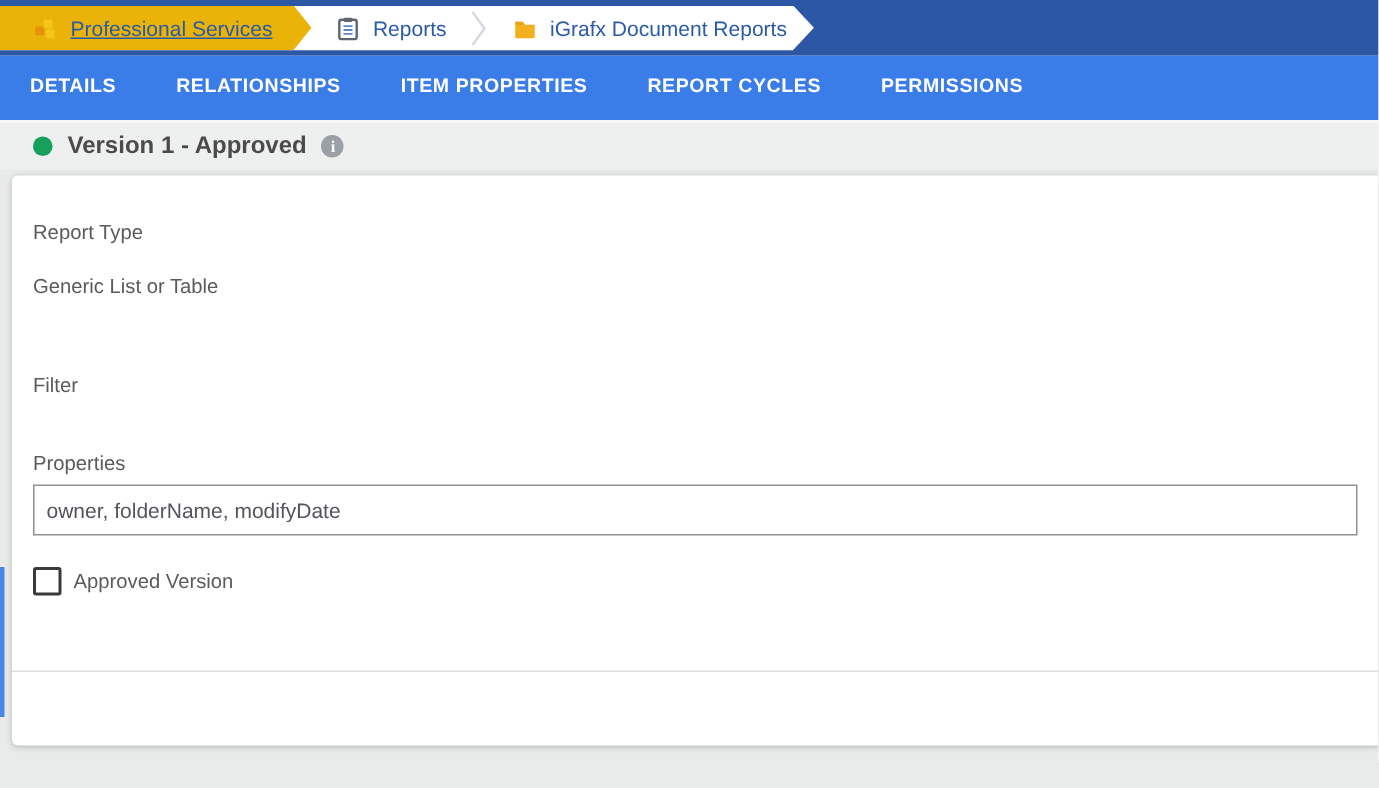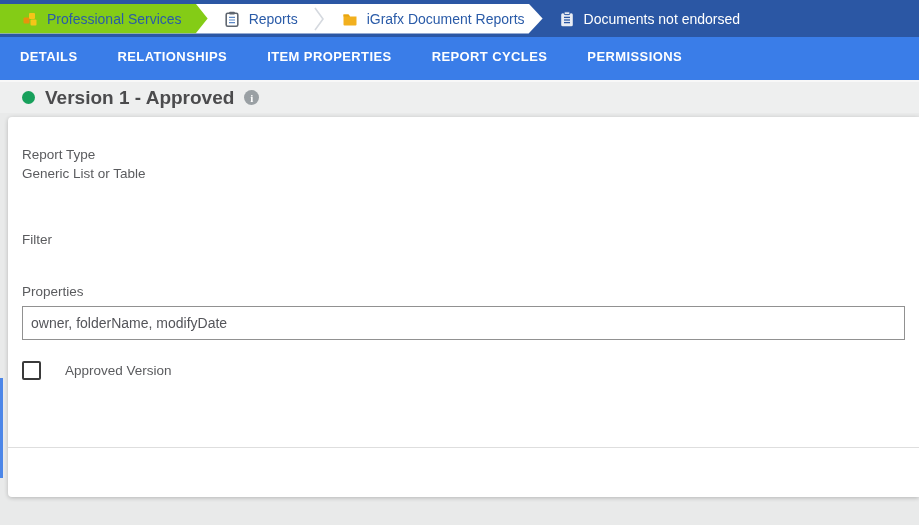--- a/index.html
+++ b/index.html
@@ -18,22 +18,23 @@
   .crumb-band{
     height:30px;margin-top:0;background:#ffffff;display:flex;align-items:center;
     padding-right:4px;
     clip-path:polygon(0 0,calc(100% - 14px) 0,100% 50%,calc(100% - 14px) 100%,0 100%);
   }
   .crumb{
     display:flex;align-items:center;gap:9px;height:30px;padding:0 14px 0 16px;
     color:#2a5ba8;font-size:14px;text-decoration:none;cursor:pointer;white-space:nowrap;
   }
   .crumb.first{
-    background:#84cc16;padding:0 26px 0 22px;
+    background:#eab308;padding:0 26px 0 22px;
     clip-path:polygon(0 0,calc(100% - 12px) 0,100% 50%,calc(100% - 12px) 100%,0 100%);
+    text-decoration:underline;
   }
   .crumb-sep{display:flex;align-items:center;margin:0 2px;}
   .crumb-current{
     display:flex;align-items:center;gap:9px;margin-left:16px;
     color:#ffffff;font-size:14px;white-space:nowrap;
   }
   .icon16{width:16px;height:16px;display:block;}
 
   
   .tab-bar{
@@ -45,44 +46,44 @@
     border-bottom:5px solid transparent;box-sizing:border-box;
   }
   .tab.active{border-bottom-color:#343e94;}
 
   
   .version-bar{
     height:31px;background:#eeefef;border-top:2px solid #f8f8f8;
     display:flex;align-items:center;padding-left:22px;gap:10px;
   }
   .status-dot{width:13px;height:13px;border-radius:50%;background:#17a05b;}
-  .version-label{font-size:19px;font-weight:700;color:#4b4b4d;}
+  .version-label{font-size:16px;font-weight:700;color:#4b4b4d;}
   .info-icon{
     width:15px;height:15px;border-radius:50%;background:#9aa0a4;color:#ffffff;
     font-size:11px;font-weight:700;display:flex;align-items:center;justify-content:center;
     font-family:"Liberation Serif",serif;cursor:pointer;
   }
 
   
   .card{
     margin:4px 0 0 8px;width:calc(100% - 8px);height:380px;background:#ffffff;
     border-radius:4px 0 0 4px;box-shadow:0 1px 4px rgba(0,0,0,.22);
     box-sizing:border-box;padding:30px 0 0 14px;position:relative;
   }
   .field-label{font-size:13.5px;color:#5a5b5e;line-height:16px;}
-  .field-value{font-size:13.5px;color:#5a5b5e;line-height:16px;margin-top:3px;}
+  .field-value{font-size:13.5px;color:#5a5b5e;line-height:16px;margin-top:20px;}
   .gap-lg{margin-top:50px;}
   .gap-md{margin-top:36px;}
   .text-input{
     display:block;width:calc(100% - 14px);height:34px;box-sizing:border-box;
     margin-top:6px;border:1px solid #919191;background:#ffffff;border-radius:0;
     font-family:"Liberation Sans",sans-serif;font-size:14px;color:#54555a;
     padding:0 8px;outline:none;
   }
-  .checkbox-row{display:flex;align-items:center;margin-top:21px;cursor:pointer;gap:16px;}
+  .checkbox-row{display:flex;align-items:center;margin-top:21px;cursor:pointer;}
   .checkbox{
     width:15px;height:15px;border:2px solid #3a3a3a;border-radius:2px;background:#ffffff;
     flex:0 0 auto;
   }
   .checkbox-label{font-size:13.5px;color:#5a5b5e;margin-left:8px;}
   .card-divider{
     position:absolute;left:0;right:0;top:330px;height:0;border-top:1px solid #dedede;
   }
 
   
@@ -130,32 +131,20 @@
       <span class="icon16">
         <svg width="16" height="16" viewBox="0 0 16 16">
           <path d="M1.5 3.5 h5 l1.5 2 h6.5 v8 a1 1 0 0 1 -1 1 h-11 a1 1 0 0 1 -1 -1 z" fill="#f2b01e"></path>
           <path d="M1.5 3.5 h5 l1.5 2 h-6.5 z" fill="#e8a50f"></path>
         </svg>
       </span>
       <span>iGrafx Document Reports</span>
     </a>
   </div>
 
-  <div class="crumb-current">
-    <span class="icon16">
-      <svg width="16" height="16" viewBox="0 0 16 16">
-        <rect x="2.2" y="2.2" width="11.6" height="13" rx="1.5" fill="#e9edf4"></rect>
-        <rect x="5.2" y="0.8" width="5.6" height="2.8" rx="0.8" fill="#e9edf4" stroke="#2b57a4" stroke-width="1"></rect>
-        <line x1="5" y1="6.4" x2="11" y2="6.4" stroke="#2b57a4" stroke-width="1.3"></line>
-        <line x1="5" y1="9" x2="11" y2="9" stroke="#2b57a4" stroke-width="1.3"></line>
-        <line x1="5" y1="11.6" x2="11" y2="11.6" stroke="#2b57a4" stroke-width="1.3"></line>
-      </svg>
-    </span>
-    <span>Documents not endorsed</span>
-  </div>
 </header>
 
 <nav class="tab-bar">
   <div class="tab">DETAILS</div>
   <div class="tab">RELATIONSHIPS</div>
   <div class="tab">ITEM PROPERTIES</div>
   <div class="tab">REPORT CYCLES</div>
   <div class="tab">PERMISSIONS</div>
 </nav>
 

